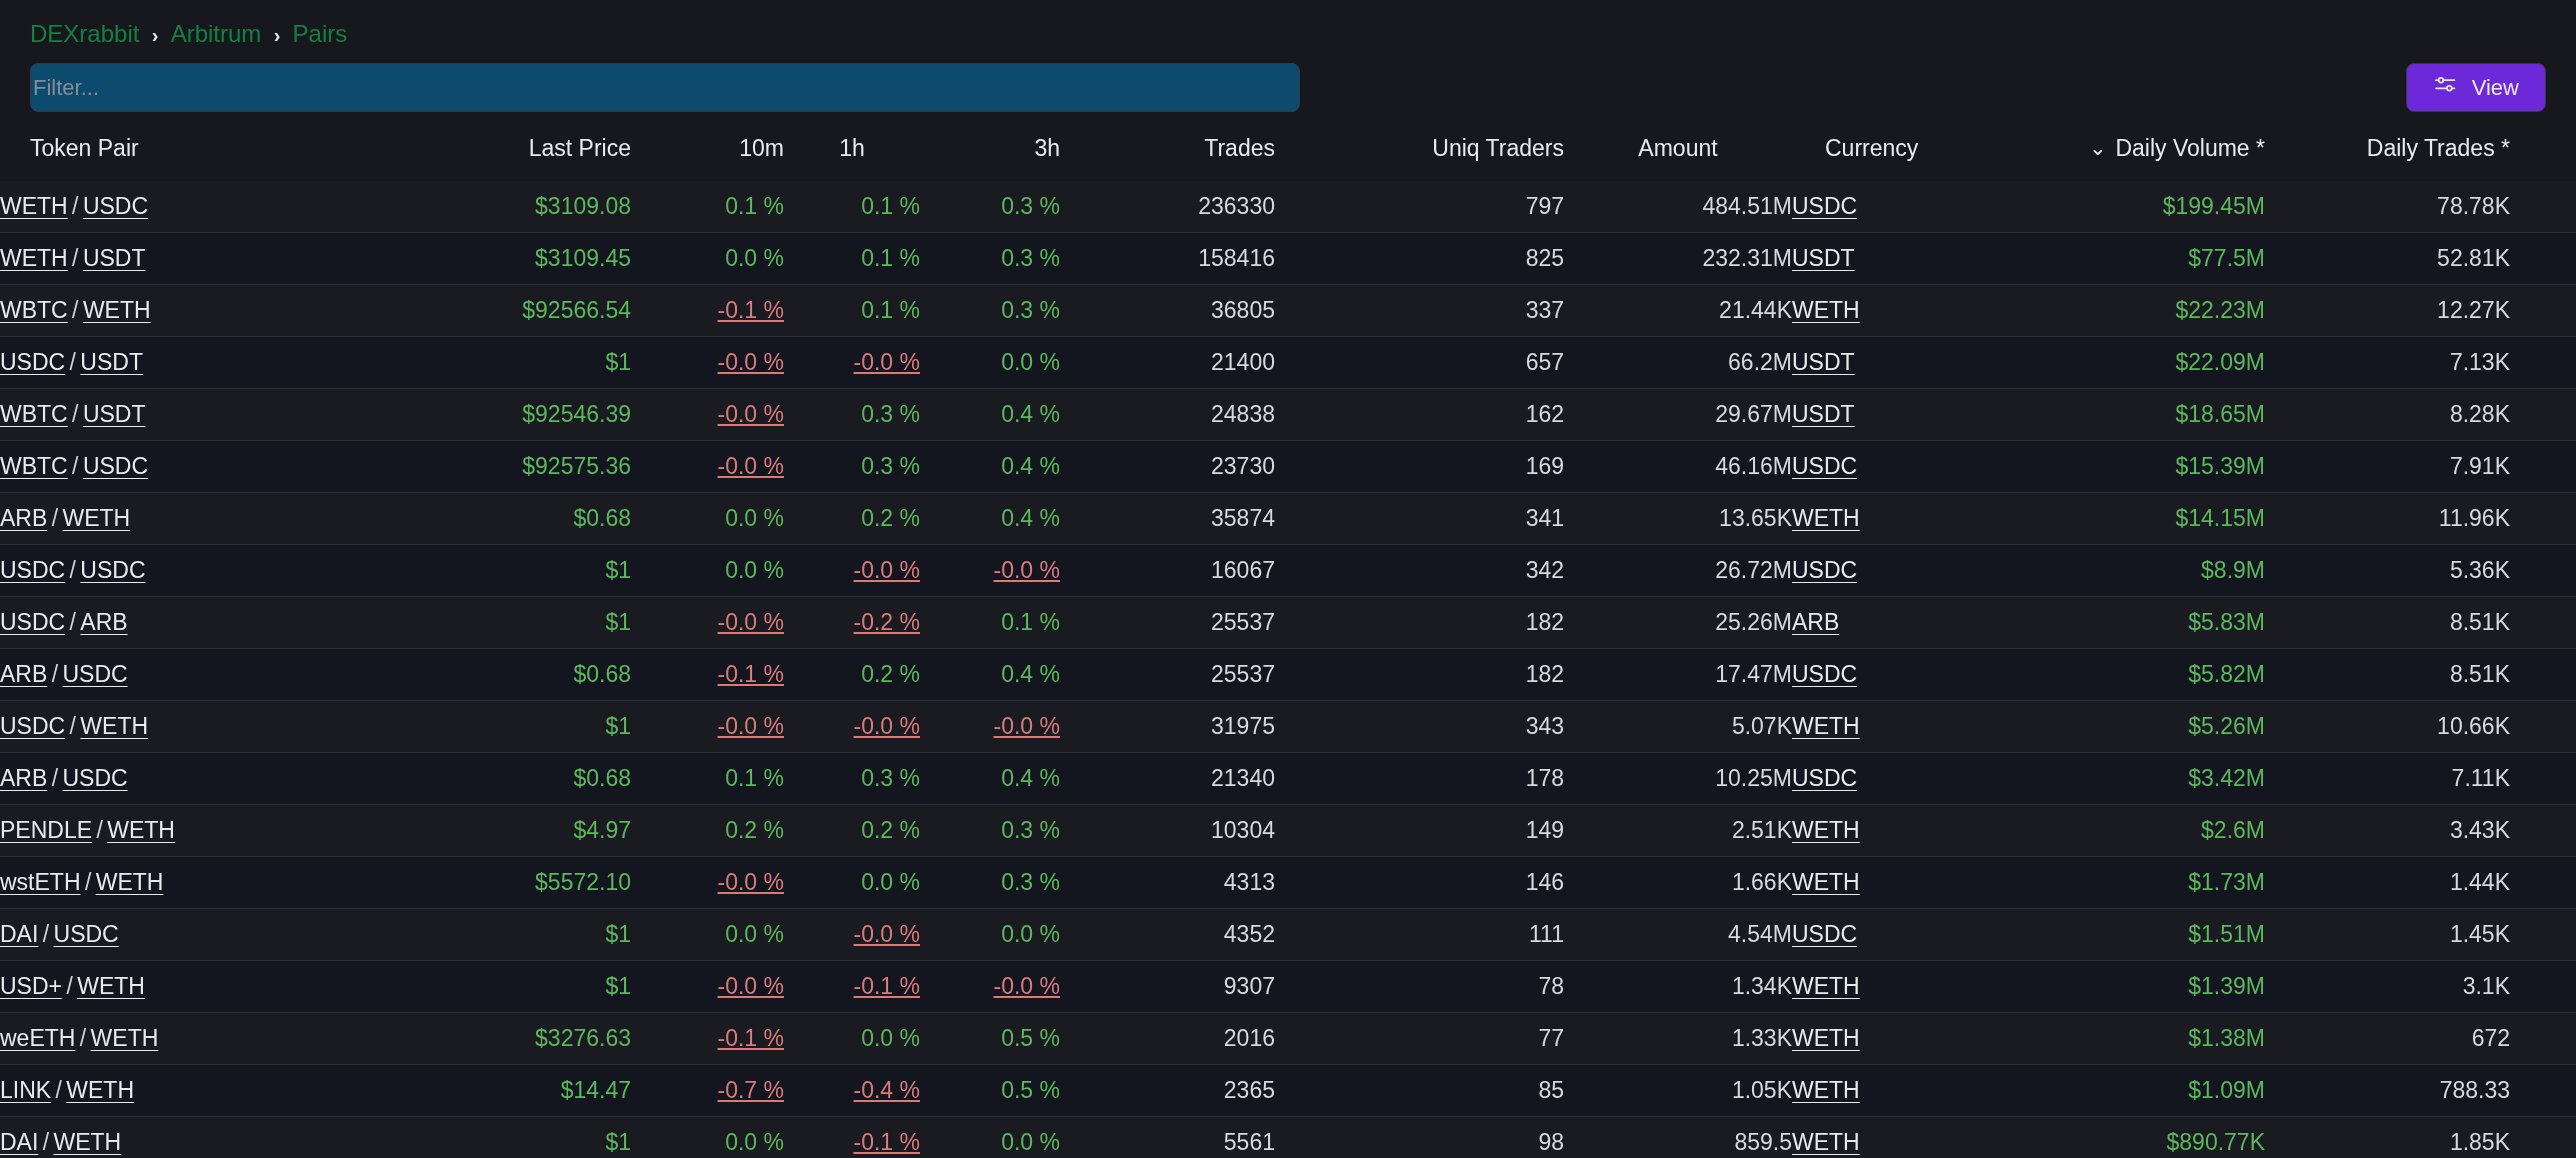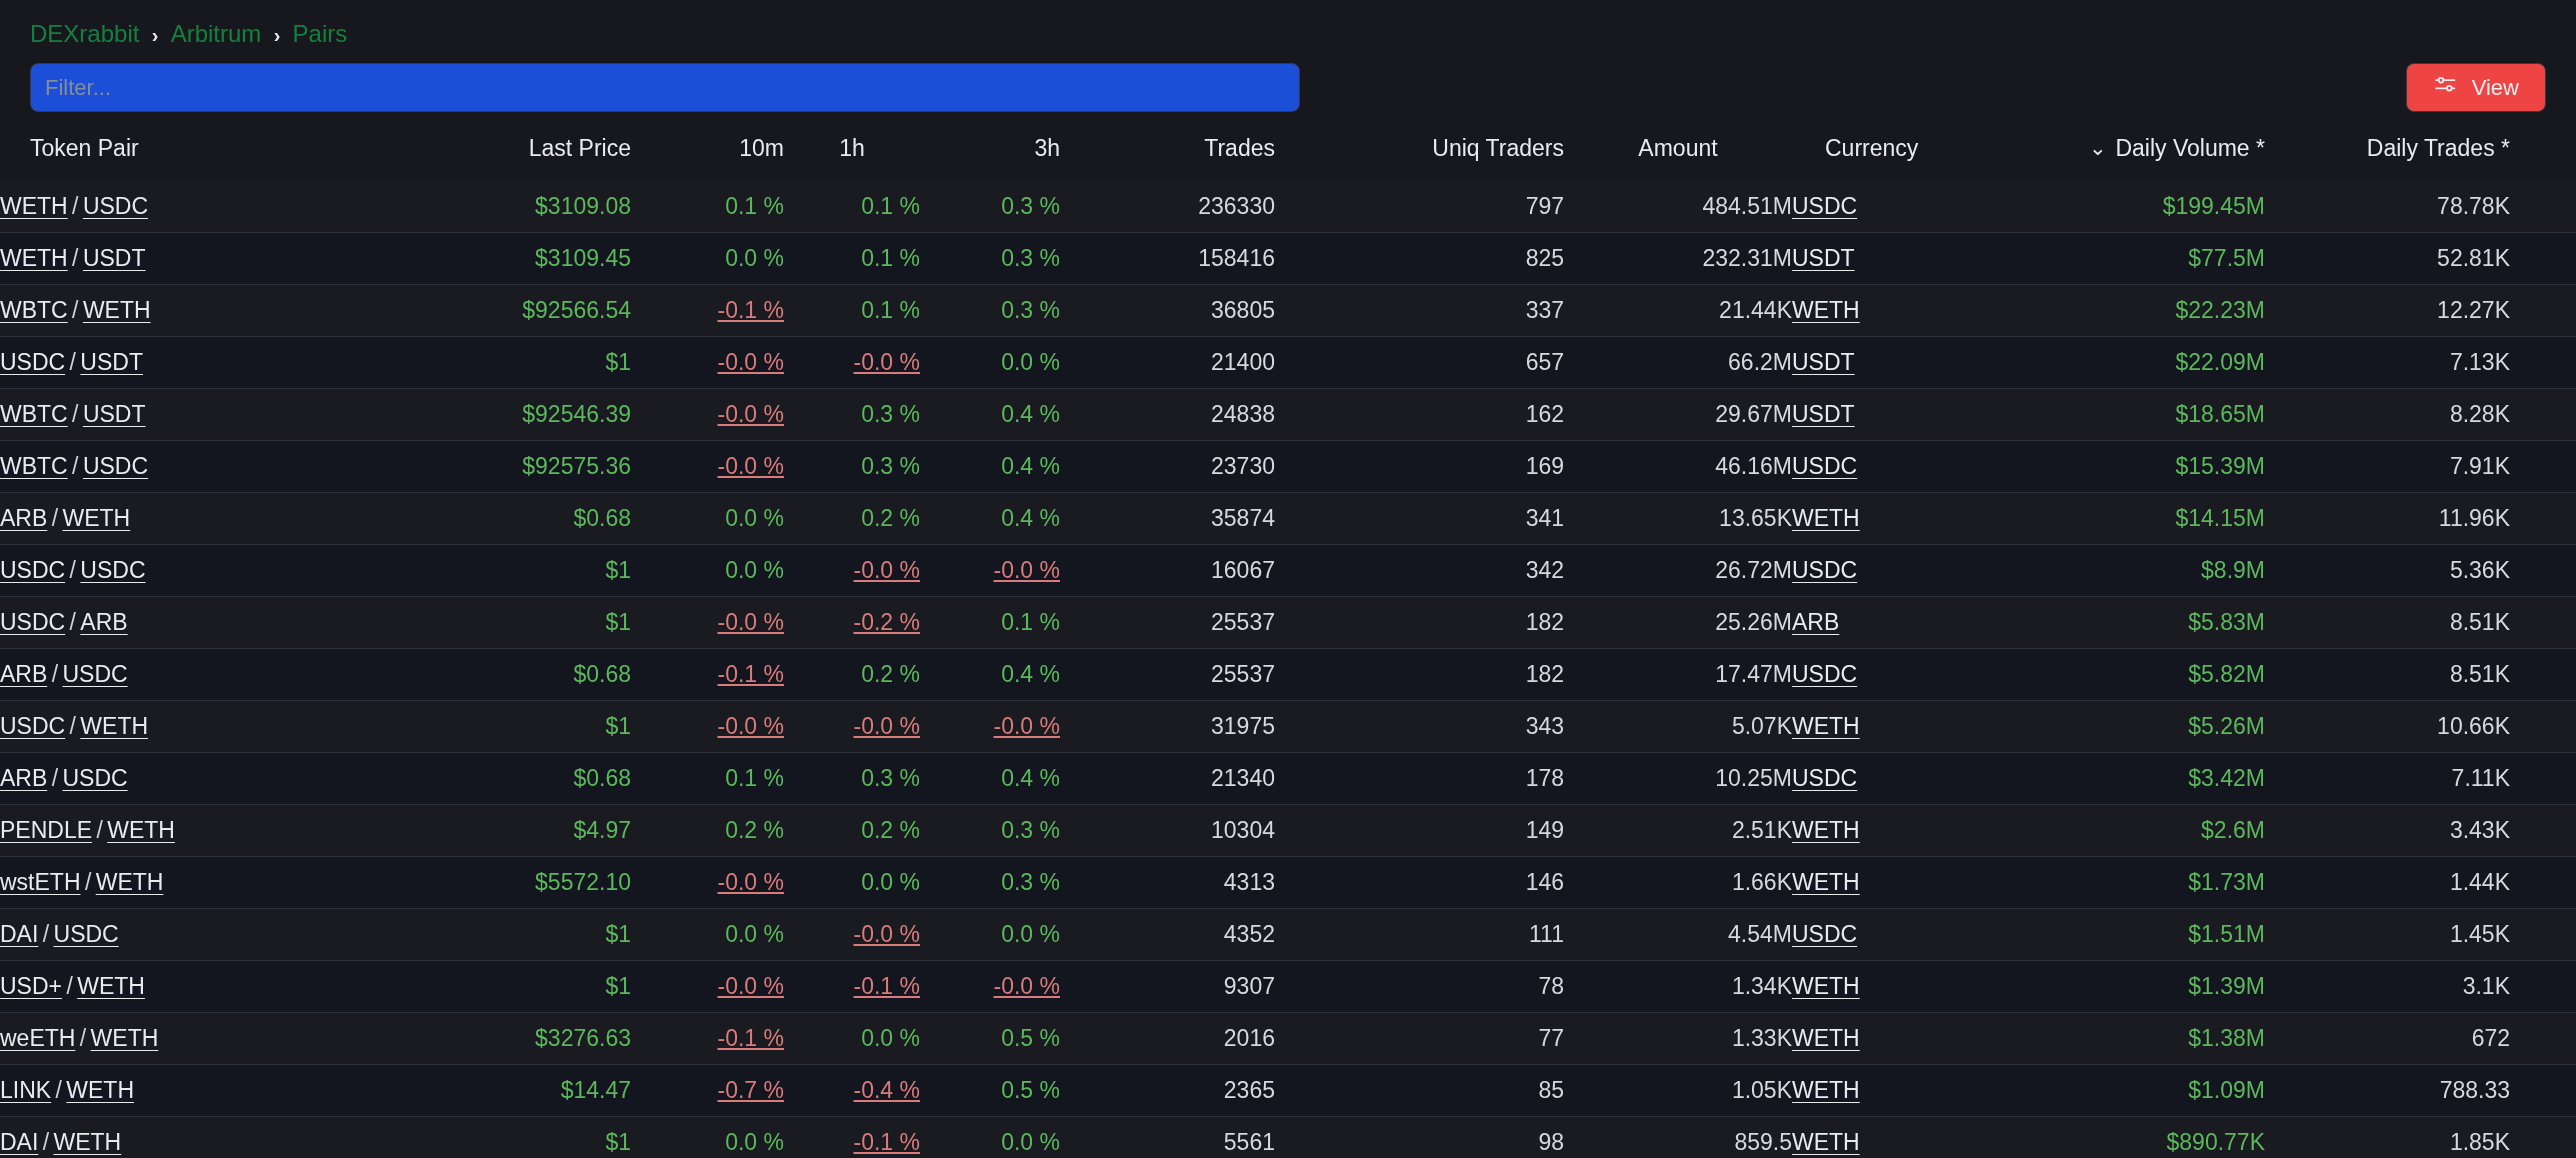--- a/index.html
+++ b/index.html
@@ -37,38 +37,38 @@
   .toolbar {
     display: flex;
     align-items: center;
     justify-content: space-between;
     padding: 5.3px 30px 0 30px;
     height: 68px;
   }
   .filter-input {
     width: 1270px;
     height: 49px;
-    background: #1d4ed8;
+    background: #0c4a6e;
     border: 1.3px solid #343a44;
     border-radius: 8px;
     color: #e3e6e9;
     font-family: "Liberation Sans", sans-serif;
     font-size: 22px;
-    padding: 0 14px;
+    padding: 0 2px;
     outline: none;
   }
   .filter-input::placeholder { color: #868d98; }
 
   .view-btn {
     display: flex;
     align-items: center;
     gap: 14px;
     height: 49px;
     padding: 0 26px;
-    background: #ef4444;
+    background: #6d28d9;
     border: 1.3px solid #343a44;
     border-radius: 8px;
     color: #e9ecef;
     font-size: 22px;
     font-family: "Liberation Sans", sans-serif;
     cursor: pointer;
   }
   .sliders-icon { display: block; }
 
   

